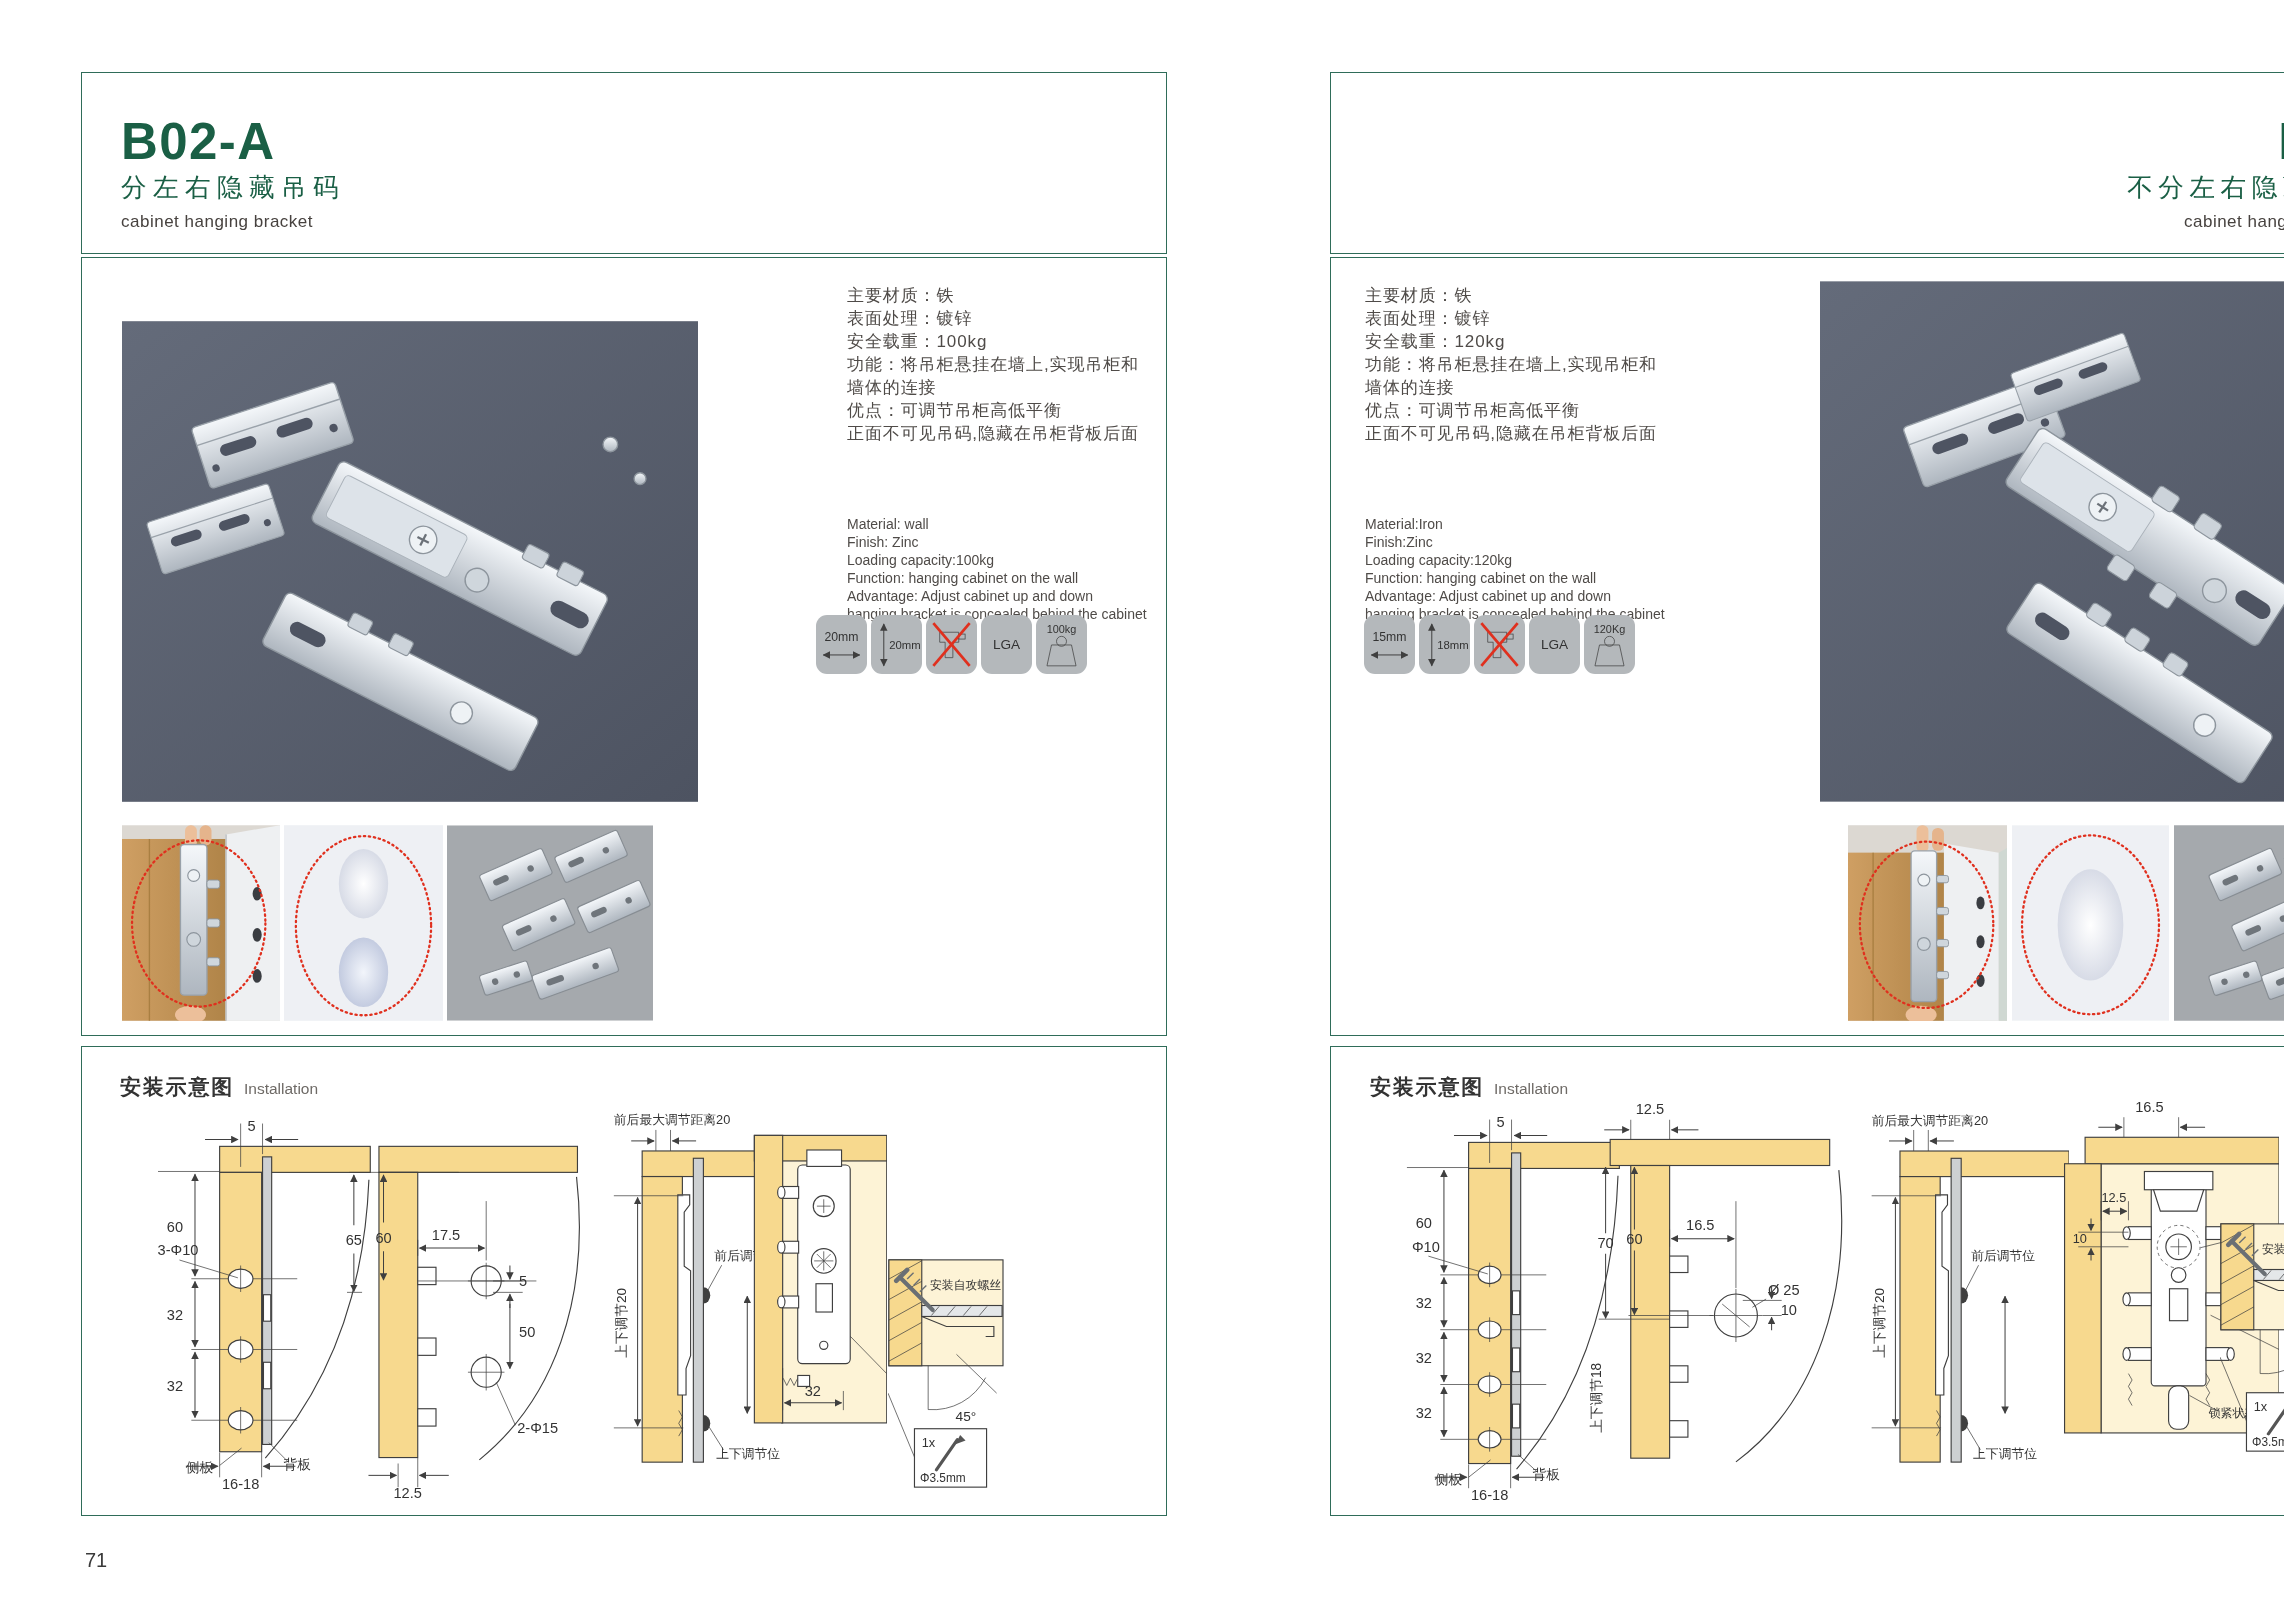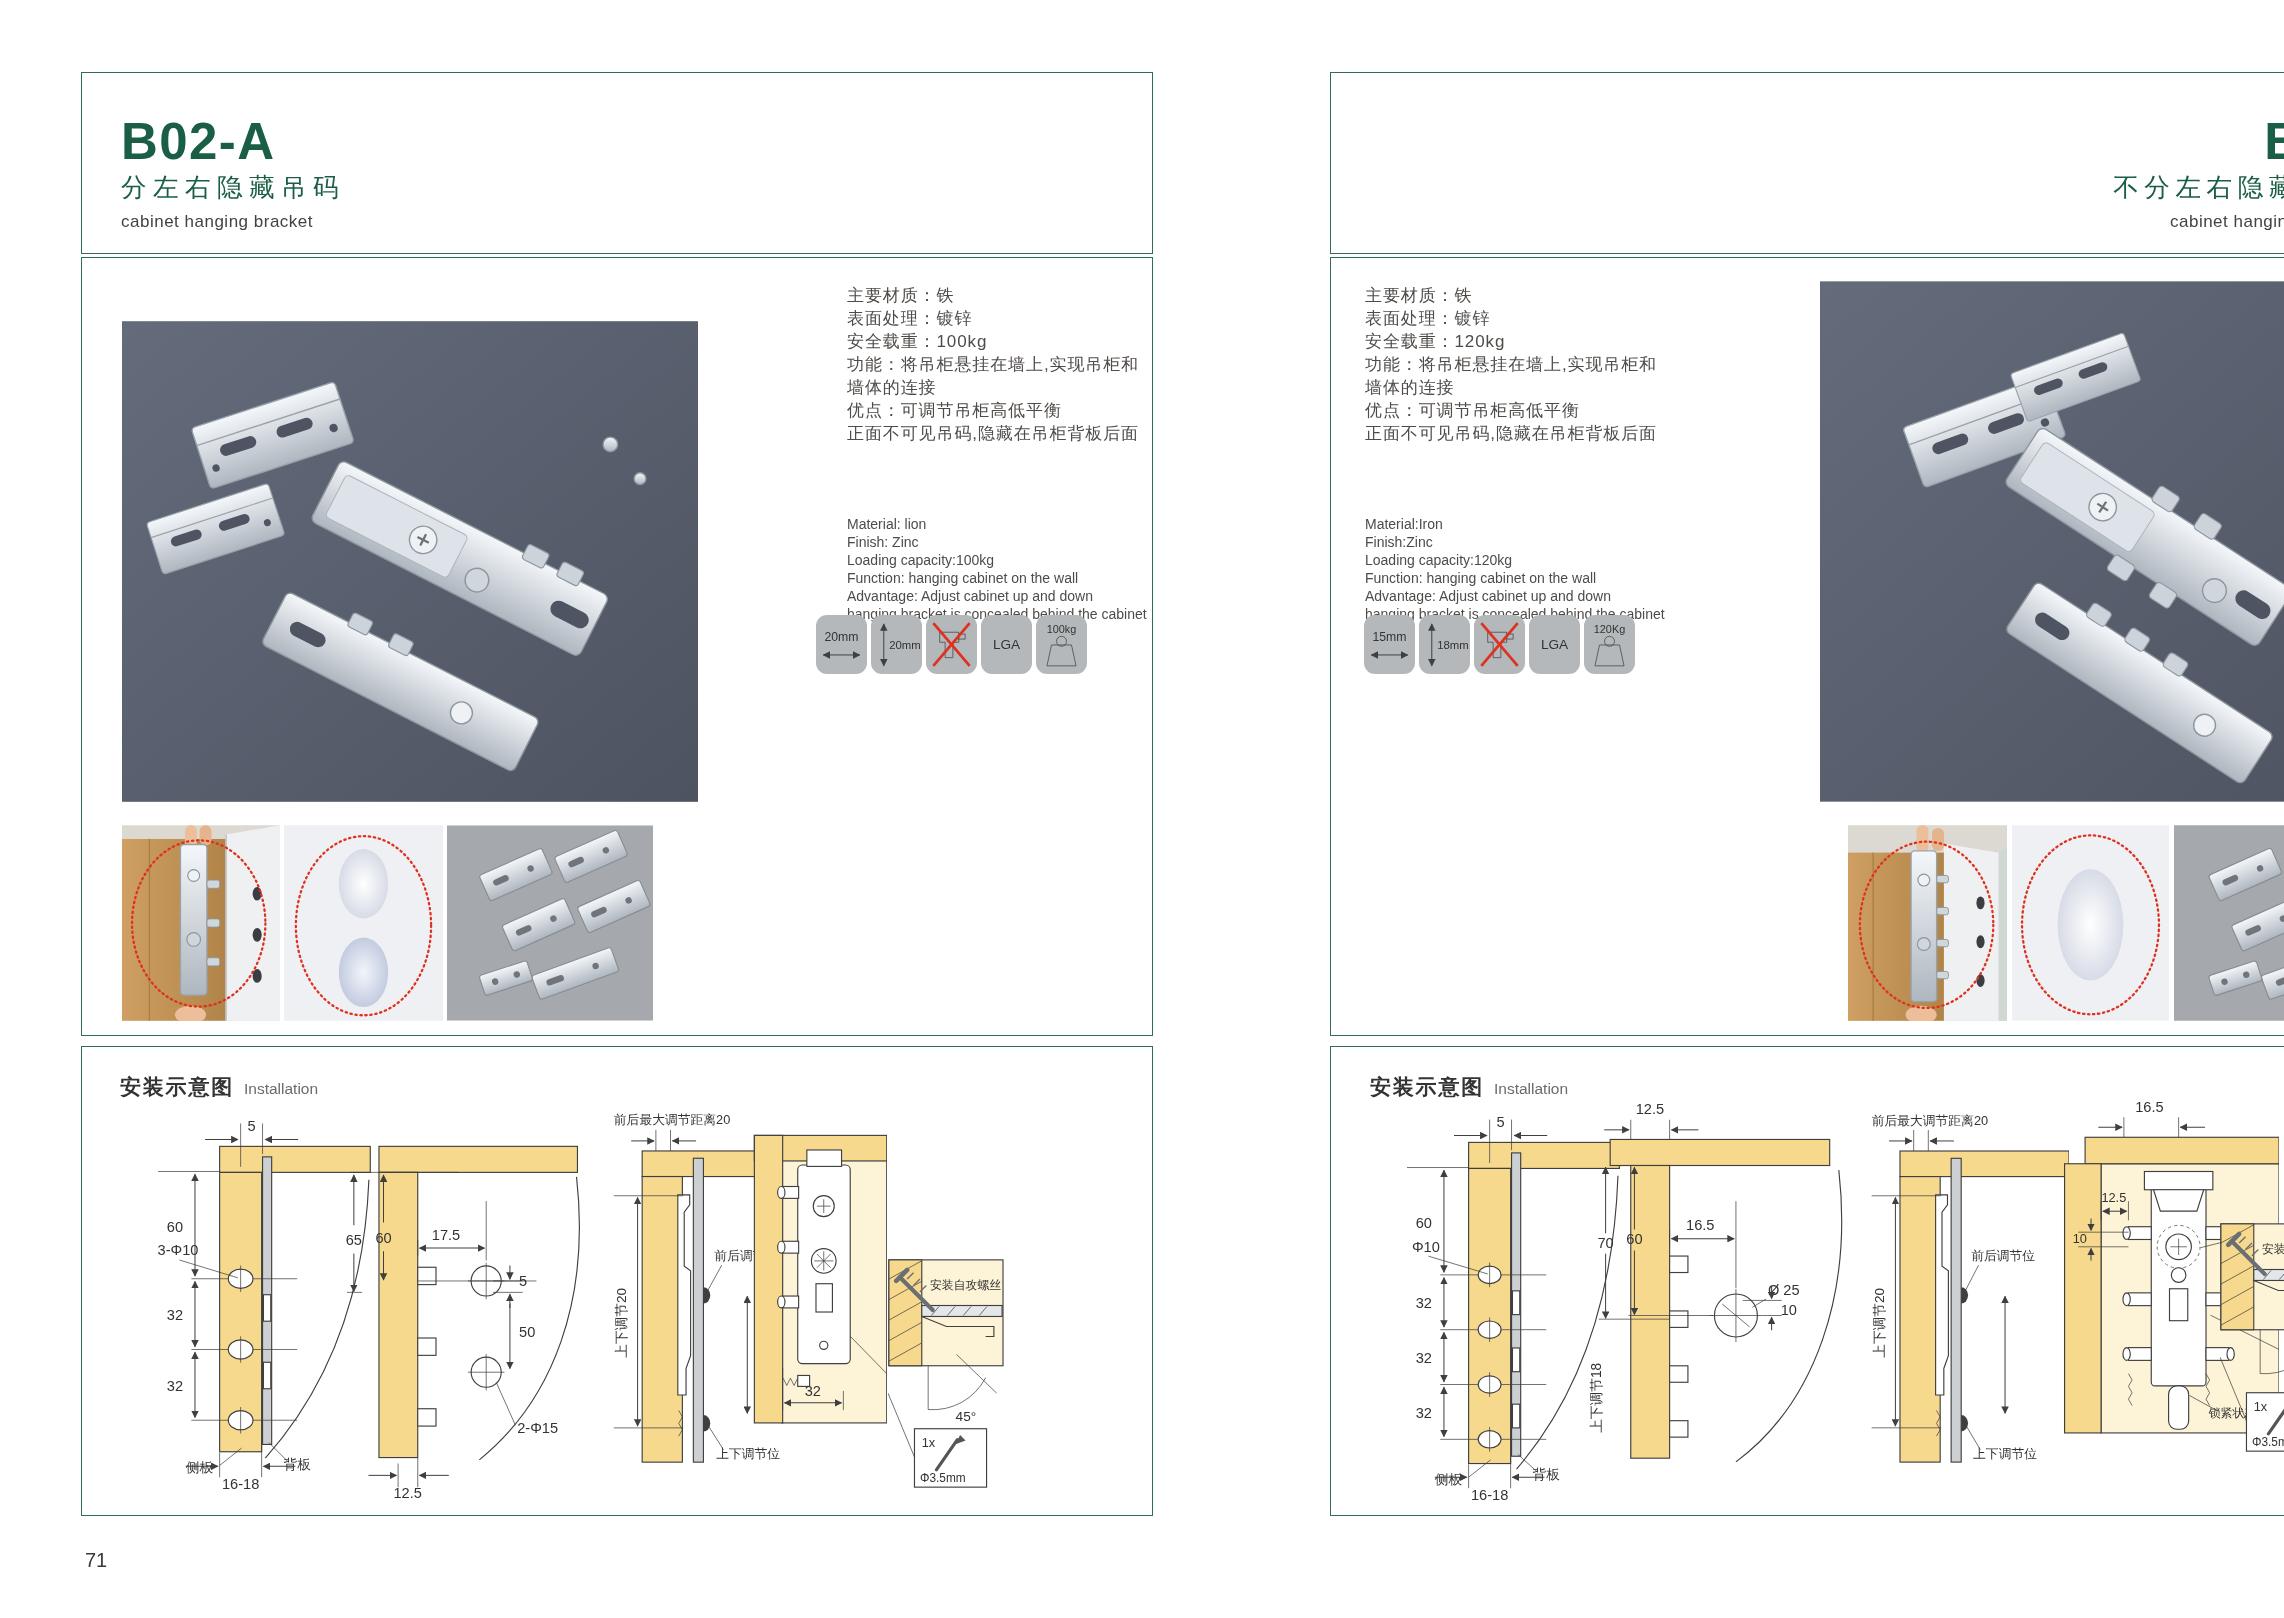--- a/index.html
+++ b/index.html
@@ -1,19 +1,19 @@
 <!DOCTYPE html>
 <html style="font-size:7.3px"><head>
 <meta charset="utf-8">
 <style>
   html,body{margin:0;padding:0;background:#ffffff;}
   body{width:2482px;height:1618px;position:relative;overflow:hidden;
        font-family:"Liberation Sans",sans-serif;color:#3f3b38;}
   .abs{position:absolute;}
-  .box{position:absolute;border:0.9px solid #2f6c59;background:#fff;}
+  .box{position:absolute;border:0.9px solid #2f6c59;background:#fff;padding-left:14px;}
   .code{font-weight:bold;font-size:51px;color:#1a5f45;letter-spacing:1.4px;line-height:1;}
   .tcn{font-size:25.6px;color:#1a5f45;letter-spacing:6.4px;margin-top:8px;line-height:1;}
   .ten{font-size:17px;color:#47423f;margin-top:12.8px;line-height:1;letter-spacing:0.5px;}
   .right .code,.right .tcn,.right .ten{text-align:right;}
   .spec-cn{position:absolute;font-size:17px;line-height:23px;color:#4f4b48;letter-spacing:0.9px;}
   .spec-en{position:absolute;font-size:14px;line-height:18px;color:#4f4b48;}
   .iconrow{position:absolute;display:flex;gap:4.1px;}
   .tile{width:51px;height:59px;background:#b4b8bb;border-radius:11px;position:relative;flex:none;}
   .tile svg{position:absolute;left:0;top:0;}
   .inst-head{position:absolute;display:flex;align-items:baseline;gap:10px;}
@@ -115,21 +115,21 @@
   <div class="spec-cn" style="left:847px;top:284px;">
     <div>主要材质：铁</div>
     <div>表面处理：镀锌</div>
     <div>安全载重：100kg</div>
     <div>功能：将吊柜悬挂在墙上,实现吊柜和</div>
     <div>墙体的连接</div>
     <div>优点：可调节吊柜高低平衡</div>
     <div>正面不可见吊码,隐藏在吊柜背板后面</div>
   </div>
   <div class="spec-en" style="left:847px;top:515px;">
-    <div>Material: lion</div>
+    <div>Material: wall</div>
     <div>Finish: Zinc</div>
     <div>Loading capacity:100kg</div>
     <div>Function: hanging cabinet on the wall</div>
     <div>Advantage: Adjust cabinet up and down</div>
     <div>hanging bracket is concealed behind the cabinet</div>
   </div>
 
   <div class="iconrow" style="left:816px;top:615px;">
     <div class="tile">
         <svg width="51" height="59" viewBox="0 0 112 130">

